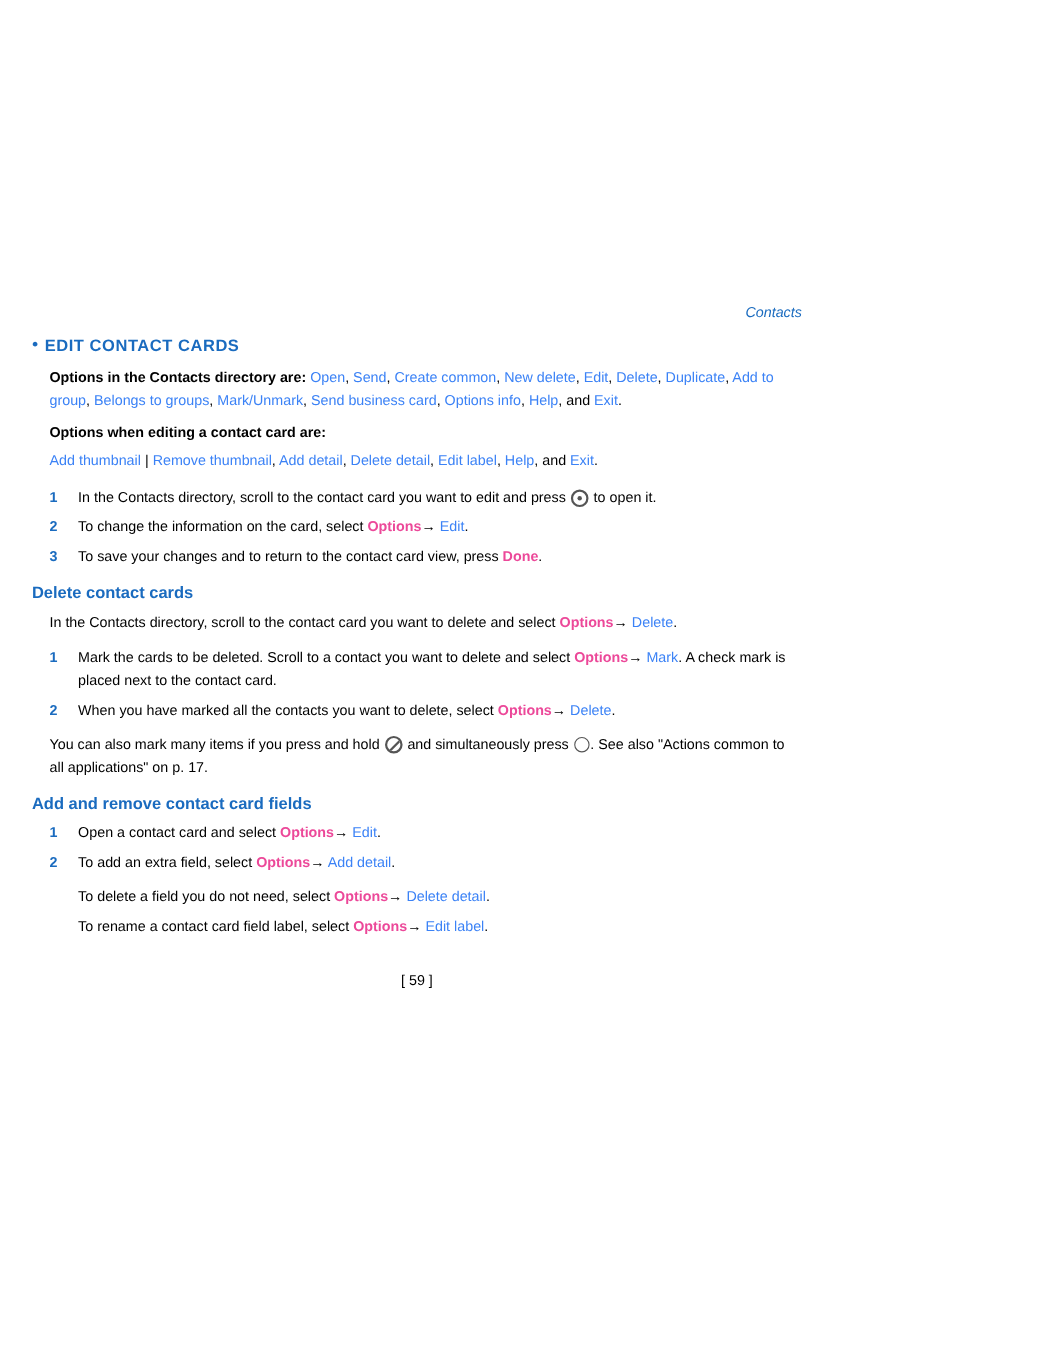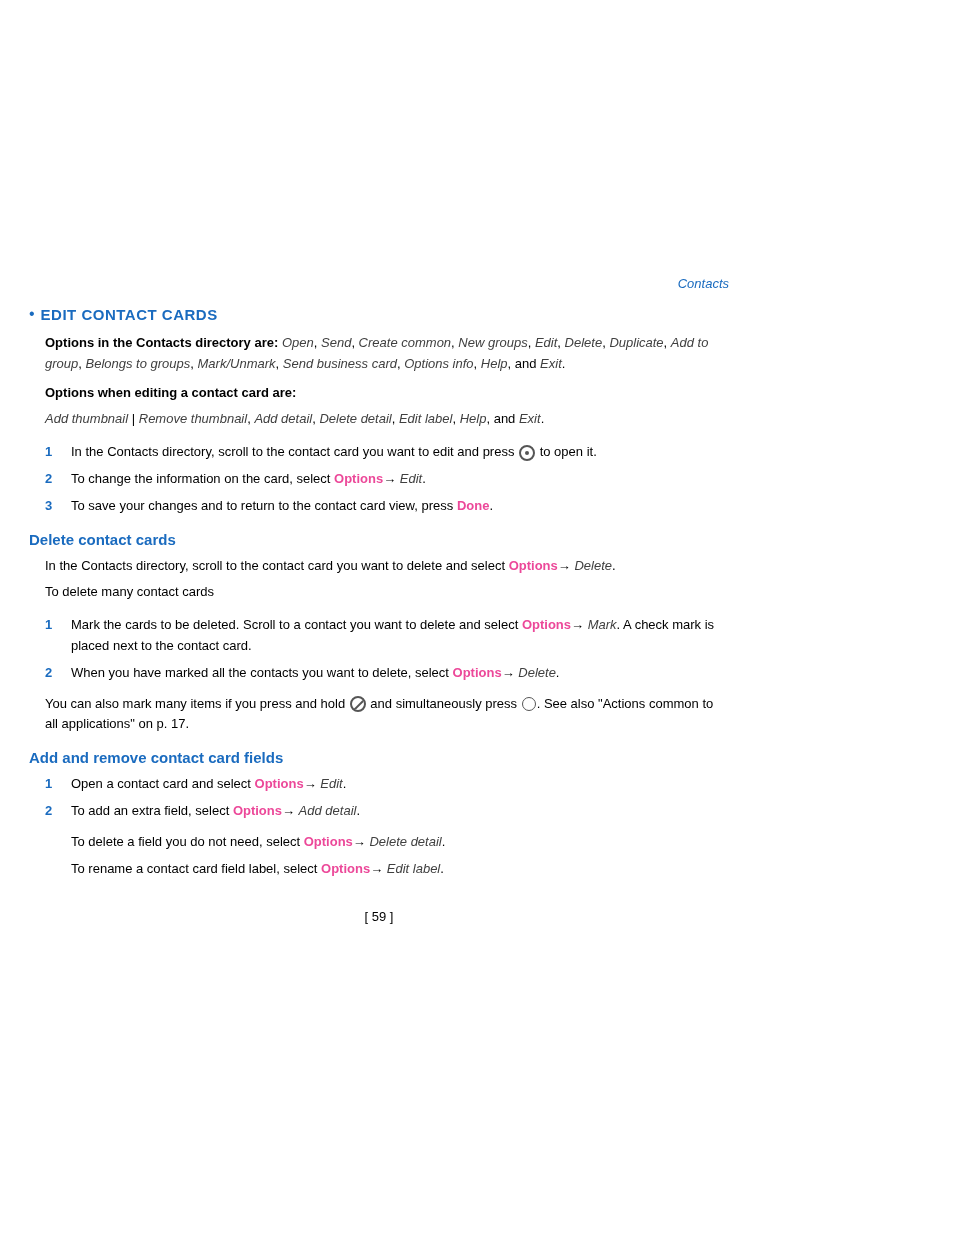--- a/index.html
+++ b/index.html
@@ -54,22 +54,21 @@
     }
     .options-block p {
       font-size: 13px;
       line-height: 1.6;
       margin-bottom: 6px;
     }
     .options-label {
       font-weight: bold;
     }
     .link {
-      color: #404040;
-      font-style: italic;
+      color: #3b82f6;
       text-decoration: none;
     }
     .link-bold {
       color: #ec4899;
       font-weight: bold;
       text-decoration: none;
     }
     .numbered-list {
       margin-left: 16px;
       margin-bottom: 10px;
@@ -183,21 +182,21 @@
       <h1 class="edit-title">Edit Contact Cards</h1>
     </div>
 
     <div class="options-block">
       <p>
         <span class="options-label">Options in the Contacts directory are:</span>
         <span> </span>
         <a class="link">Open</a>,
         <a class="link">Send</a>,
         <a class="link">Create common</a>,
-        <a class="link">New groups</a>,
+        <a class="link">New delete</a>,
         <a class="link">Edit</a>,
         <a class="link">Delete</a>,
         <a class="link">Duplicate</a>,
         <a class="link">Add to group</a>,
         <a class="link">Belongs to groups</a>,
         <a class="link">Mark/Unmark</a>,
         <a class="link">Send business card</a>,
         <a class="link">Options info</a>,
         <a class="link">Help</a>, and
         <a class="link">Exit</a>.
@@ -244,21 +243,20 @@
       </div>
 
     </div>
 
     <h2 class="section-sub">Delete contact cards</h2>
 
     <div class="options-block">
       <p class="para">
         In the Contacts directory, scroll to the contact card you want to delete and select <a class="link-bold">Options</a>→ <a class="link">Delete</a>.
       </p>
-      <p class="para">To delete many contact cards</p>
     </div>
 
     <div class="numbered-list">
 
       <div class="numbered-item">
         <span class="num">1</span>
         <span class="num-text">
           Mark the cards to be deleted. Scroll to a contact you want to delete and select <a class="link-bold">Options</a>→ <a class="link">Mark</a>. A check mark is placed next to the contact card.
         </span>
       </div>

